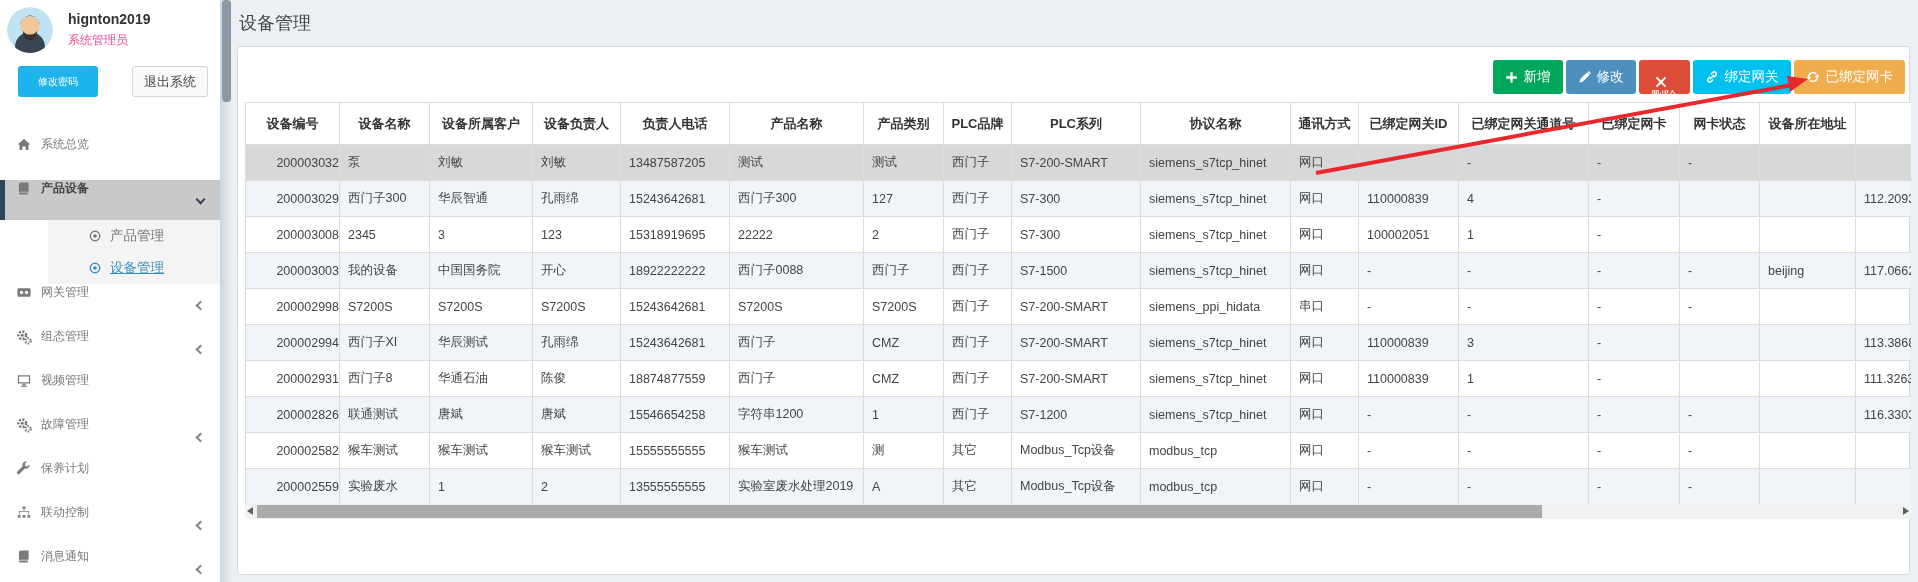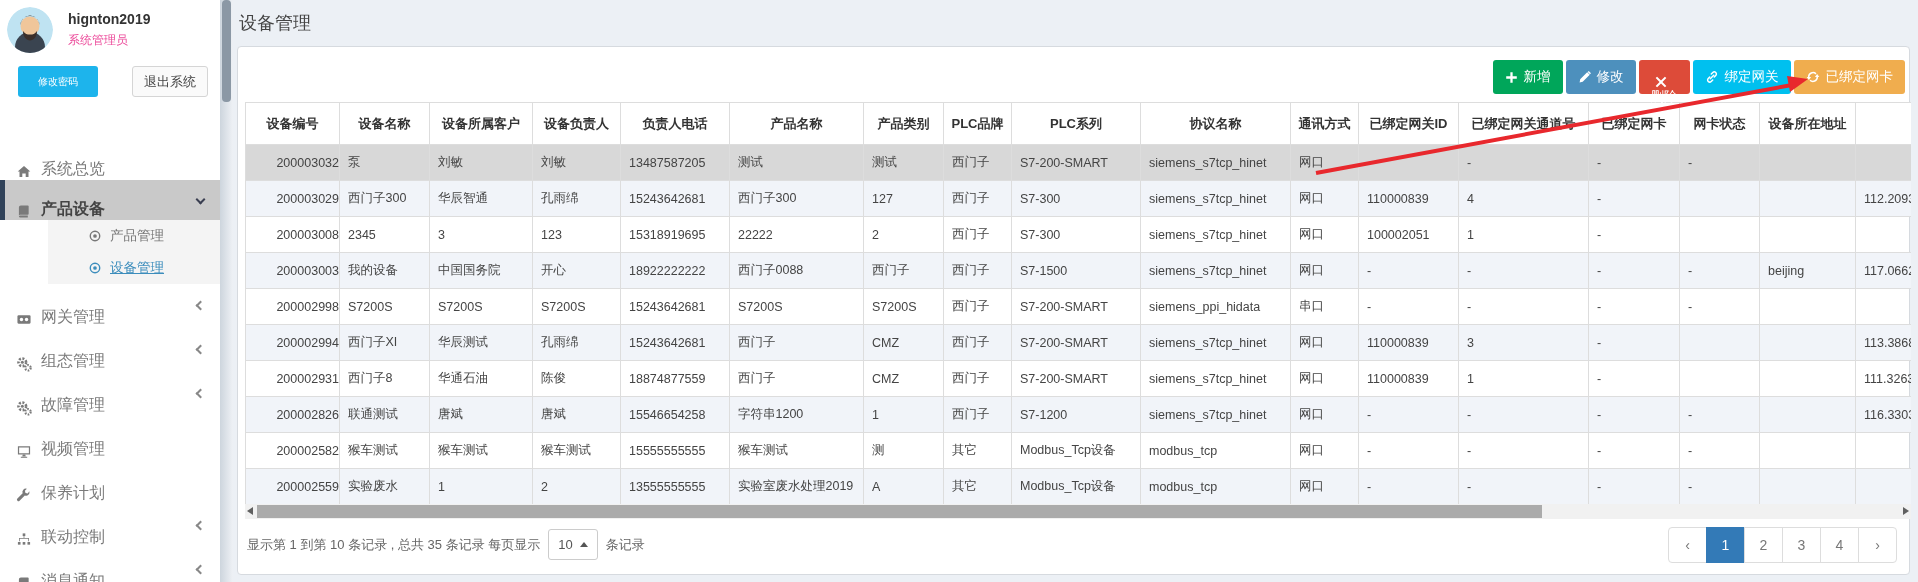--- a/index.html
+++ b/index.html
@@ -9,21 +9,21 @@
   
   .sidebar { position:absolute; left:0; top:0; width:220px; height:582px; background:#fff;text-decoration:underline; }
   .profile { position:relative; height:60px; }
   .avatar { position:absolute; left:7px; top:7px; width:46px; height:46px; border-radius:50%; overflow:hidden; display:block; }
   .pname { position:absolute; left:68px; top:11px; font-size:14px; font-weight:bold; color:#333; }
   .prole { position:absolute; left:68px; top:32px; font-size:12px; color:#ec4899; }
   .pbtns { position:absolute; left:0; top:64px; width:220px; height:34px; }
   .btn-cyan { position:absolute; left:18px; top:2px; width:80px; height:31px; background:#1db4ec; color:#fff; border:none; border-radius:3px; font-size:10px; cursor:pointer; font-family:inherit; }
   .btn-light { position:absolute; left:132px; top:2px; width:76px; height:31px; background:#fafafa; color:#444; border:1px solid #d5d5d5; border-radius:3px; font-size:13px; cursor:pointer; font-family:inherit; }
   .menu { position:absolute; top:136px; left:0; width:220px; }
-  .mi { position:relative; height:44px; display:flex; align-items:flex-end; padding-left:15px; color:#7a7a7a; font-size:16px; cursor:pointer; }
+  .mi { position:relative; height:44px; display:flex; align-items:flex-start; padding-left:15px; color:#7a7a7a; font-size:12px; cursor:pointer; }
   .mi .ic { width:17px; height:17px; margin-right:9px; display:inline-flex; align-items:center; justify-content:center; flex:0 0 17px; }
   .mi.active { background:#c9c9c9; color:#444; font-weight:600; border-left:5px solid #31435a; padding-left:10px; height:40px; }
   .submenu { background:#f4f4f4;margin-left:48px; }
   .smi { position:relative; height:32px; display:flex; align-items:center; padding-left:39px; color:#777; font-size:13.5px; cursor:pointer; }
   .smi .ic { width:15px; height:15px; margin-right:8px; display:inline-flex; align-items:center; justify-content:center; color:#777; }
   .smi.active { color:#3c8dbc; }
   .smi.active .ic { color:#3c8dbc; }
   .smi.active .lbl { text-decoration:underline; }
   .chev { position:absolute; right:16px; top:50%; width:7px; height:7px; margin-top:-4px; }
   .chev.left  { border-left:2px solid #888; border-bottom:2px solid #888; transform:rotate(45deg); }
@@ -153,38 +153,38 @@
               <circle cx="6.3" cy="6.3" r="3.8" fill="none" stroke="#7a7a7a" stroke-width="2.6" stroke-dasharray="2 1.5"></circle>
               <circle cx="6.3" cy="6.3" r="1.5" fill="#7a7a7a"></circle>
               <circle cx="12" cy="11.8" r="2.7" fill="none" stroke="#7a7a7a" stroke-width="2.2" stroke-dasharray="1.6 1.3"></circle>
             </svg>
           </span>
           <span class="lbl">组态管理</span>
           <span class="chev left"></span>
         </div>
         <div class="mi">
           <span class="ic">
+            <svg width="16" height="15" viewBox="0 0 16 16" fill="#7a7a7a">
+              <path fill-rule="evenodd" d="M1.5 2.5h13v8.6h-13zm1.3 1.3v6h10.4v-6z"></path>
+              <path d="M6.7 11.1h2.6l.6 2.2H6.1z"></path>
+              <path d="M4.6 13.6h6.8v1.1H4.6z"></path>
+            </svg>
+          </span>
+          <span class="lbl">视频管理</span>
+        </div>
+        <div class="mi">
+          <span class="ic">
             <svg width="16" height="16" viewBox="0 0 16 16">
               <circle cx="6.3" cy="6.3" r="3.8" fill="none" stroke="#7a7a7a" stroke-width="2.6" stroke-dasharray="2 1.5"></circle>
               <circle cx="6.3" cy="6.3" r="1.5" fill="#7a7a7a"></circle>
               <circle cx="12" cy="11.8" r="2.7" fill="none" stroke="#7a7a7a" stroke-width="2.2" stroke-dasharray="1.6 1.3"></circle>
             </svg>
           </span>
           <span class="lbl">故障管理</span>
           <span class="chev left"></span>
-        </div>
-        <div class="mi">
-          <span class="ic">
-            <svg width="16" height="15" viewBox="0 0 16 16" fill="#7a7a7a">
-              <path fill-rule="evenodd" d="M1.5 2.5h13v8.6h-13zm1.3 1.3v6h10.4v-6z"></path>
-              <path d="M6.7 11.1h2.6l.6 2.2H6.1z"></path>
-              <path d="M4.6 13.6h6.8v1.1H4.6z"></path>
-            </svg>
-          </span>
-          <span class="lbl">视频管理</span>
         </div>
         <div class="mi">
           <span class="ic">
             <svg width="15" height="15" viewBox="0 0 16 16" fill="#7a7a7a">
               <path d="M14.2 3.4a3.6 3.6 0 0 1-4.8 4.5l-5.6 5.6a1.6 1.6 0 1 1-2.3-2.3l5.6-5.6a3.6 3.6 0 0 1 4.5-4.8L9.5 2.9l.6 2.4 2.4.6z"></path>
             </svg>
           </span>
           <span class="lbl">保养计划</span>
         </div>
         <div class="mi">
@@ -505,38 +505,20 @@
             </tbody>
           </table>
       </div>
 
       <div class="hscroll">
         <span class="harrow left"></span>
         <div class="hthumb"></div>
         <span class="harrow right"></span>
       </div>
 
-      <div class="tfooter">
-        <div class="summary">
-          <span>显示第 1 到第 10 条记录 , 总共 35 条记录 每页显示</span>
-          <span class="pagesize">
-            <span>10</span>
-            <i class="caret-up"></i>
-          </span>
-          <span>条记录</span>
-        </div>
-        <ul class="pagination" id="pagination">
-            <li class="">‹</li>
-            <li class="active">1</li>
-            <li class="">2</li>
-            <li class="">3</li>
-            <li class="">4</li>
-            <li class="">›</li>
-          </ul>
-      </div>
     </section>
   </main>
 
 </div>
 
 <svg class="arrow-overlay" viewBox="0 0 1918 582">
   <line x1="1316" y1="173" x2="1792" y2="85" stroke="#e8282d" stroke-width="4"></line>
   <polygon points="1808,79 1790,92 1787,76" fill="#e8282d"></polygon>
 </svg>
 

